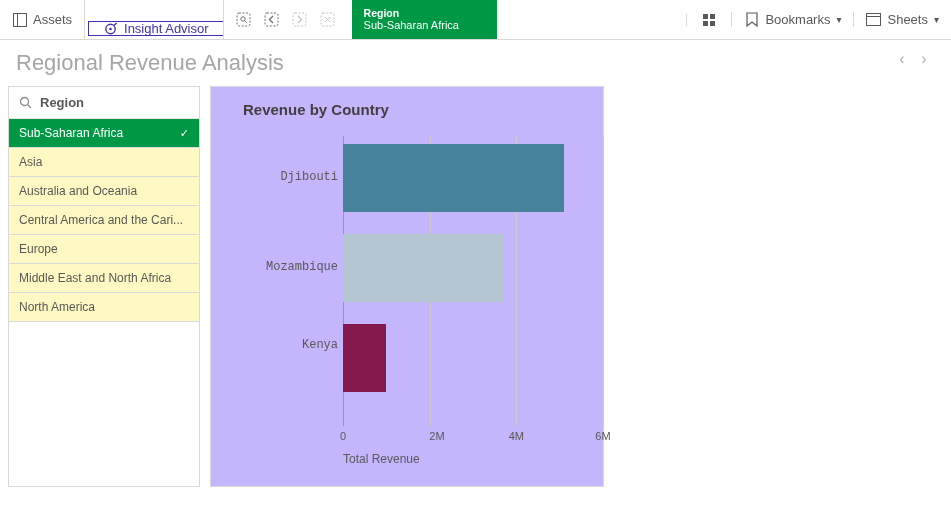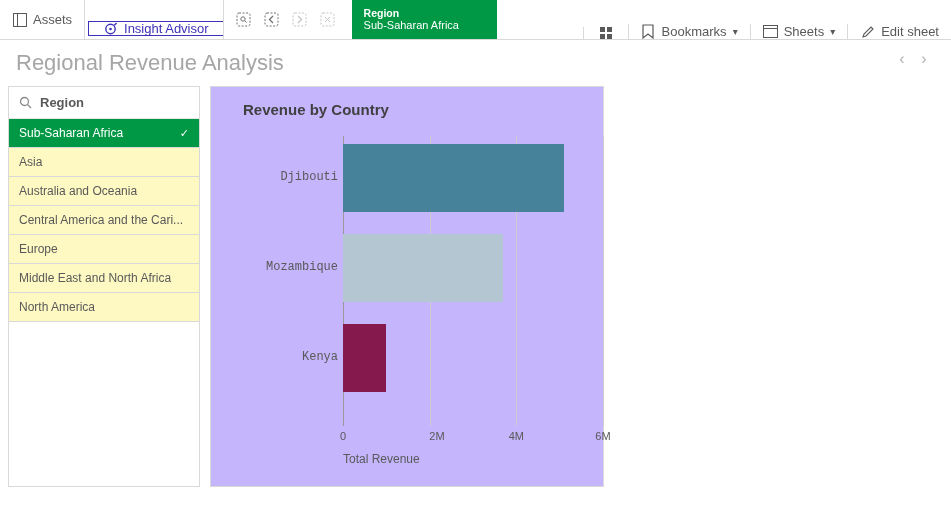--- a/index.html
+++ b/index.html
@@ -11,21 +11,21 @@
   .tb-btn.nobr { border-right: none; }
   .tb-btn .ico { width: 15px; height: 15px; display:inline-flex; align-items:center; justify-content:center; }
   .tb-insight { border: 1.5px solid #3f32ba; margin: 21px 0 3px 3px; color: #3f32ba; padding: 0 14px; }
   .tb-sel-group { display:flex; align-items:center; gap: 12px; padding: 0 12px; }
   .sel-ico { width:16px; height:16px; display:inline-flex; align-items:center; justify-content:center; opacity:0.85; cursor:pointer;}
   .sel-ico.dim { opacity: 0.35; }
   .filter-chip { background: #009845; color:#fff; display:flex; flex-direction:column; justify-content:center; padding: 4px 12px; min-width: 145px; height: 100%; margin-left: 4px; cursor:pointer;}
   .filter-chip .f-label { font-size: 10.5px; font-weight:600; line-height:1.1;}
   .filter-chip .f-val { font-size:11px; line-height:1.1;}
   .tb-spacer { flex: 1; }
-  .tb-right { display:flex; align-items:flex-end; }
+  .tb-right { display:flex; align-items:center; }
   .tb-right .tb-btn { border-left: 1px solid #d9d9d9; border-right:none; }
   .grid-ico { display:grid; grid-template-columns: 5px 5px; grid-template-rows:5px 5px; gap:2px; }
   .grid-ico span { background:#595959; }
 
   
   .titlebar { display:flex; padding: 10px 16px 10px 16px; }
   .titlebar h1 { font-size: 22px; font-weight: 400; color: #a6a6a6; flex:1;}
   .nav-chev { width: 22px; text-align:center; color:#b3b3b3; cursor:pointer; font-size:16px;}
 
   
@@ -132,28 +132,20 @@
     </div>
     <div class="tb-btn">
       <span class="ico">
         <svg width="15" height="13" viewBox="0 0 15 13">
             <rect x="0.5" y="0.5" width="14" height="12" fill="none" stroke="#595959"></rect>
             <line x1="0.5" y1="3.5" x2="14.5" y2="3.5" stroke="#595959"></line>
           </svg>
       </span>
       <span>Sheets</span>
       <span class="chev-down">▾</span>
-    </div>
-    <div class="tb-btn">
-      <span class="ico">
-        <svg width="14" height="14" viewBox="0 0 14 14">
-            <path d="M2 12 L3 9 L10 2 L12 4 L5 11 Z" fill="none" stroke="#595959" stroke-width="1.1"></path>
-          </svg>
-      </span>
-      <span>Edit sheet</span>
     </div>
   </div>
 </div>
 
 <div class="titlebar">
   <h1>Regional Revenue Analysis</h1>
   <span class="nav-chev">‹</span>
   <span class="nav-chev">›</span>
 </div>
 
@@ -212,16 +204,16 @@
             <div class="bar" style="width: 43.3333px; height: 68px; background: rgb(133, 25, 77);"></div>
           </div>
         </div>
       <div class="x-title">Total Revenue</div>
     <div class="tick-label" style="left: 100px;">0</div>
         <div class="tick-label" style="left: 186px; margin-left: 8px;">2M</div>
         <div class="tick-label" style="left: 273.333px;">4M</div>
         <div class="tick-label" style="left: 360px;">6M</div>
         <div class="cat-label" style="left: 0px; top: 34px;">Djibouti</div>
         <div class="cat-label" style="left: 0px; top: 124px;">Mozambique</div>
-        <div class="cat-label" style="left: 0px; top: 214px;">Kenya</div>
+        <div class="cat-label" style="left: 0px; top: 202px;">Kenya</div>
       </div>
   </div>
 </div>
 
 </body></html>

